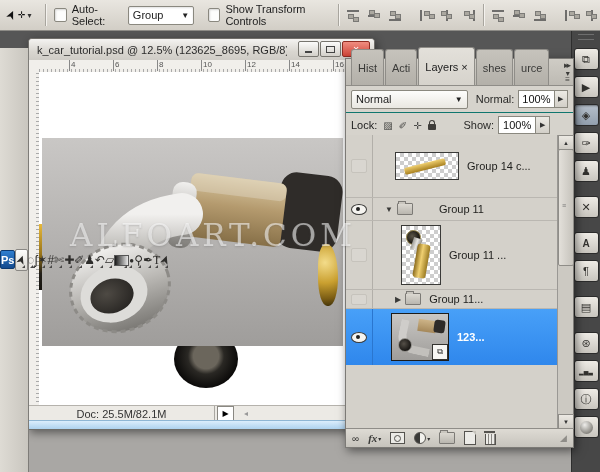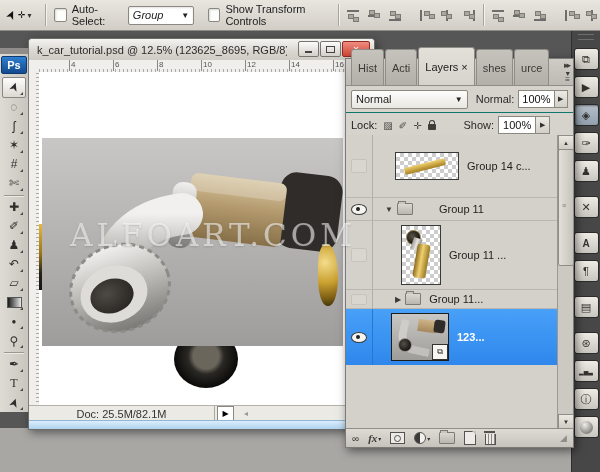--- a/index.html
+++ b/index.html
@@ -12,37 +12,37 @@
   .vsep{width:1px;height:22px;background:#a8a59e;box-shadow:1px 0 0 #f4f2ee;margin:0 7px;}
   .tool-preset{display:flex;align-items:center;gap:2px;padding:0 6px;}
   .mv-arrow{font-size:12px;color:#111;display:inline-block;transform:rotate(-65deg);}
   .mv-cross{font-size:9px;color:#111;}
   .caret{font-size:8px;color:#333;}
   .checkbox{width:12px;height:12px;background:#fdfdfc;border:1px solid #8a887f;border-radius:2px;
     box-shadow:inset 1px 1px 2px rgba(0,0,0,.15);margin:0 5px 0 2px;}
   .opt-label{color:#1d1d1d;}
   .dropdown{display:flex;align-items:center;justify-content:space-between;width:66px;height:17px;
     background:#fff;border:1px solid #8a887f;border-radius:2px;margin-left:5px;padding:0 4px;
-    box-shadow:inset 0 1px 2px rgba(0,0,0,.12);font-style:italic;}
+    box-shadow:inset 0 1px 2px rgba(0,0,0,.12);}
   .dropdown .dd-caret{font-size:8px;color:#222;}
   .al-group{display:flex;gap:6px;align-items:center;}
   .al{position:relative;width:15px;height:13px;opacity:.75;}
   .al::before{content:"";position:absolute;background:#4a4a4a;}
   .al::after{content:"";position:absolute;background:#9a978f;border:1px solid #5a5a58;width:4px;height:3px;
     box-shadow:5px 3px 0 -1px #9a978f,5px 3px 0 0 #5a5a58;}
   .al.h::before{left:1px;top:1px;width:12px;height:2px;}  .al.h::after{left:2px;top:5px;}
   .al.hc::before{left:1px;top:6px;width:12px;height:2px;} .al.hc::after{left:2px;top:1px;}
   .al.hb::before{left:1px;top:10px;width:12px;height:2px;}.al.hb::after{left:2px;top:2px;}
   .al.v::before{left:1px;top:1px;width:2px;height:11px;}  .al.v::after{left:5px;top:2px;}
   .al.vc::before{left:6px;top:1px;width:2px;height:11px;} .al.vc::after{left:1px;top:2px;}
   .al.vr::before{left:12px;top:1px;width:2px;height:11px;}.al.vr::after{left:3px;top:2px;}
   
-  .toolbox{position:absolute;left:0;top:48px;width:28px;height:364px;z-index:40;
+  .toolbox{position:absolute;left:0;top:48px;width:28px;height:424px;z-index:40;
     background:linear-gradient(90deg,#dedbd4,#c9c6bf);border-right:1px solid #7e7c78;
-    display:flex;flex-direction:column;align-items:center;}
+    display:flex;align-items:center;}
   .toolbox-grip{width:28px;height:6px;background:#8f8d89;}
   .ps-logo{width:24px;height:17px;margin:2px 0 3px;background:linear-gradient(#2f7fd0,#134a8e);
     color:#fff;font-weight:bold;font-size:11px;display:flex;align-items:center;justify-content:center;
     border:1px solid #0d3a70;border-radius:2px;}
   .tool{position:relative;width:22px;height:20px;display:flex;align-items:center;justify-content:center;
     color:#2e2d2b;font-size:12px;}
   .tool::after{content:"";position:absolute;right:2px;bottom:2px;border-left:3px solid transparent;
     border-bottom:3px solid #4a4948;}
   .tool.selected{background:linear-gradient(#fdfdfc,#dcd9d2);border:1px solid #8a8884;border-radius:2px;}
   .tool .rot{display:inline-block;transform:rotate(-70deg);}

